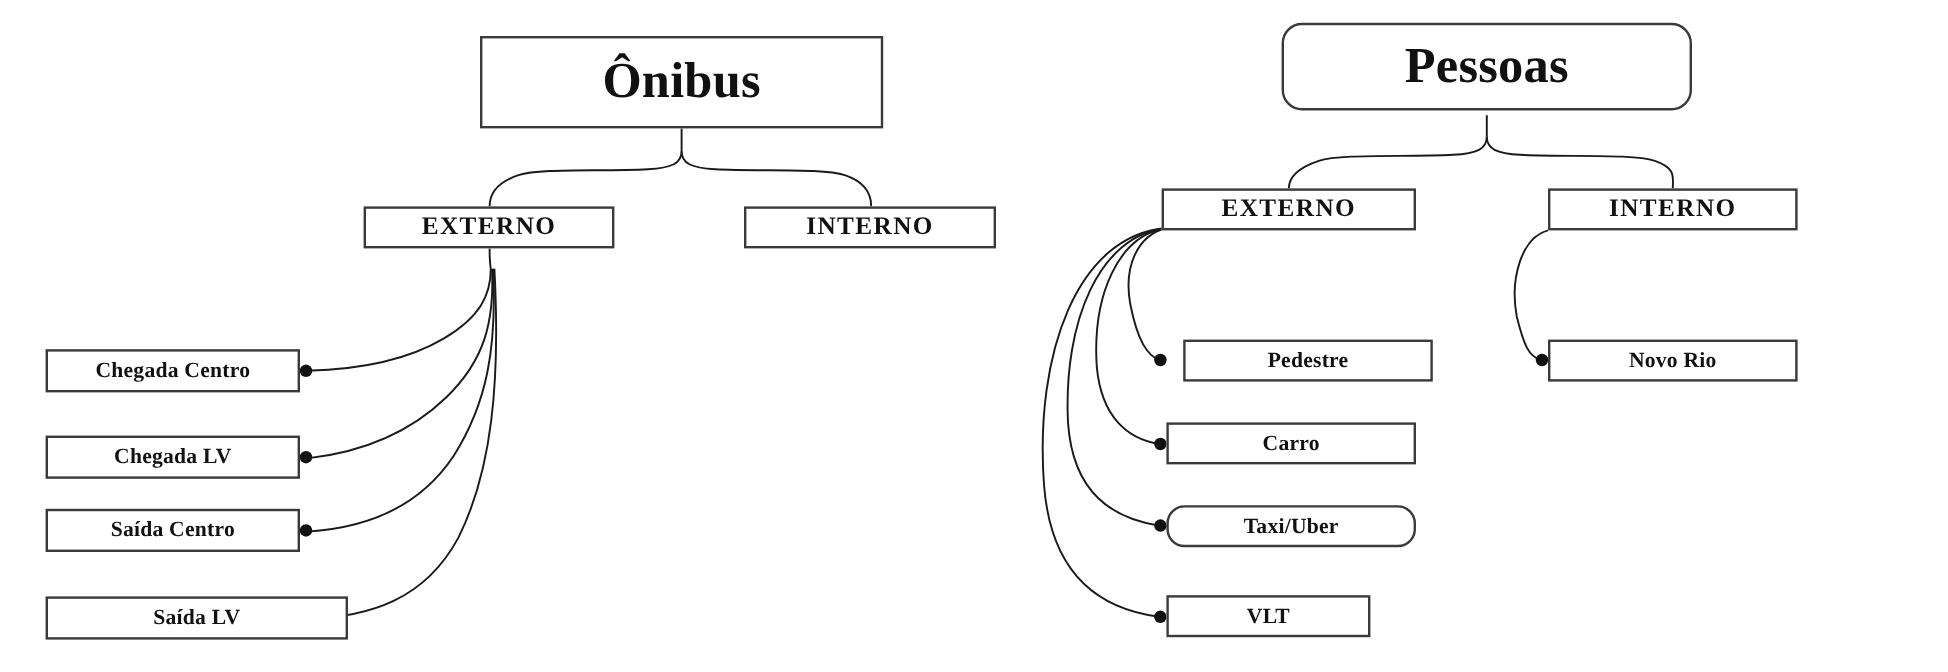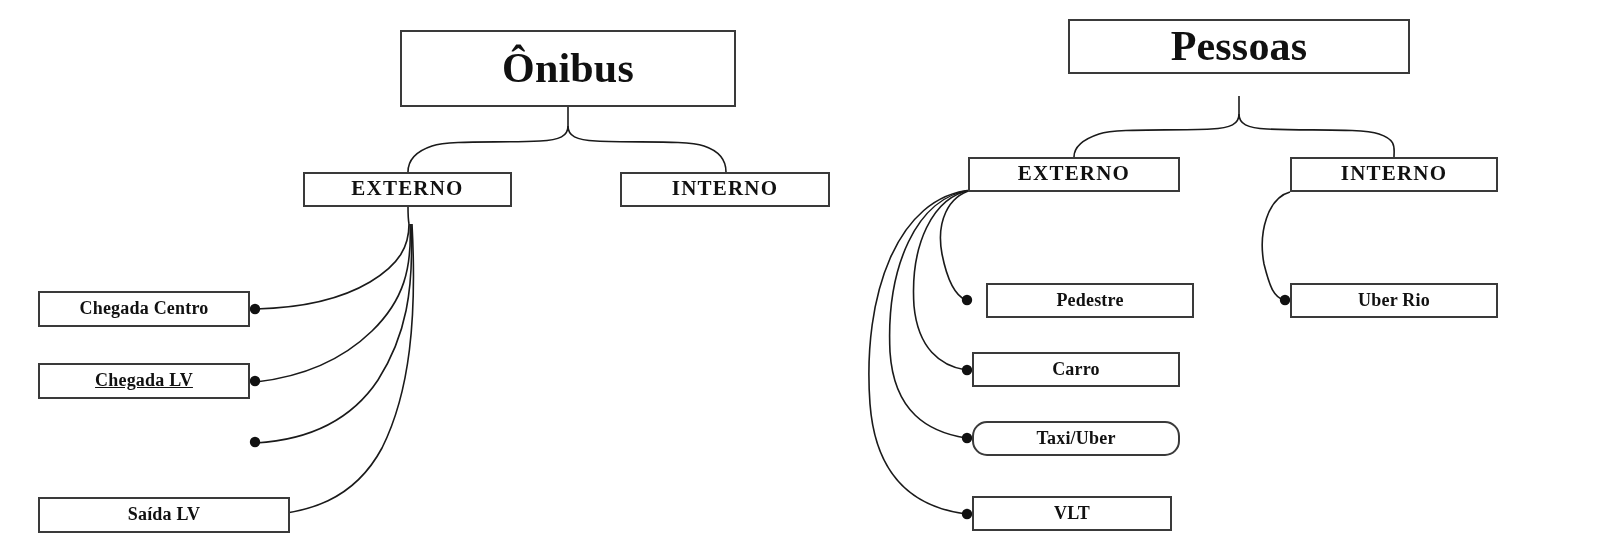--- a/index.html
+++ b/index.html
@@ -127,30 +127,33 @@
   </div>
 
   <div class="node level2" style="left:620px; top:172px; width:210px; height:35px;">
     <span>INTERNO</span>
   </div>
 
   <div class="node leaf" style="left:38px; top:291px; width:212px; height:36px;">
     <span>Chegada Centro</span>
   </div>
 
-  <div class="node leaf" style="left:38px; top:363px; width:212px; height:36px;text-decoration:underline;">
+  <div class="node leaf" style="left:38px; top:363px; width:212px; height:36px;">
     <span>Chegada LV</span>
   </div>
 
+  <div class="node leaf" style="left:38px; top:424px; width:212px; height:36px;">
+    <span>Saída Centro</span>
+  </div>
 
   <div class="node leaf" style="left:38px; top:497px; width:252px; height:36px;">
     <span>Saída LV</span>
   </div>
 
-  <div class="node root" style="left:1068px; top:19px; width:342px; height:55px;">
+  <div class="node root" style="left:1068px; top:19px; width:342px; height:73px;border-radius:17px;">
     <span>Pessoas</span>
   </div>
 
   <div class="node level2" style="left:968px; top:157px; width:212px; height:35px;">
     <span>EXTERNO</span>
   </div>
 
   <div class="node level2" style="left:1290px; top:157px; width:208px; height:35px;">
     <span>INTERNO</span>
   </div>
@@ -160,21 +163,21 @@
   </div>
 
   <div class="node leaf" style="left:972px; top:352px; width:208px; height:35px;">
     <span>Carro</span>
   </div>
 
   <div class="node leaf" style="left:972px; top:421px; width:208px; height:35px;border-radius:15px;">
     <span>Taxi/Uber</span>
   </div>
 
-  <div class="node leaf" style="left:972px; top:496px; width:200px; height:35px;">
+  <div class="node leaf" style="left:972px; top:496px; width:170px; height:35px;">
     <span>VLT</span>
   </div>
 
   <div class="node leaf" style="left:1290px; top:283px; width:208px; height:35px;">
-    <span>Uber Rio</span>
+    <span>Novo Rio</span>
   </div>
 
 </div>
 
 </body></html>

